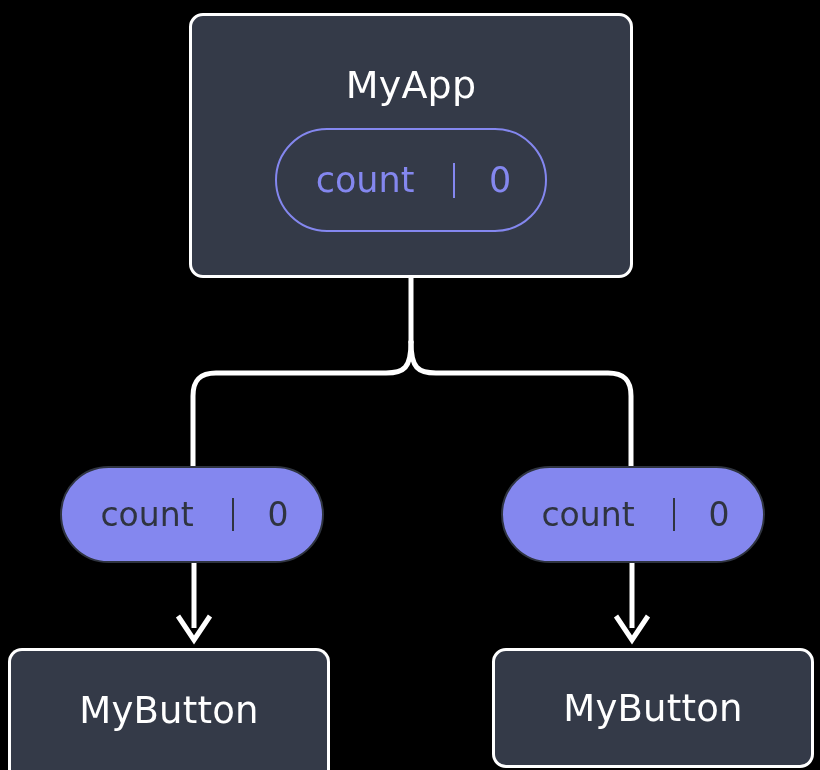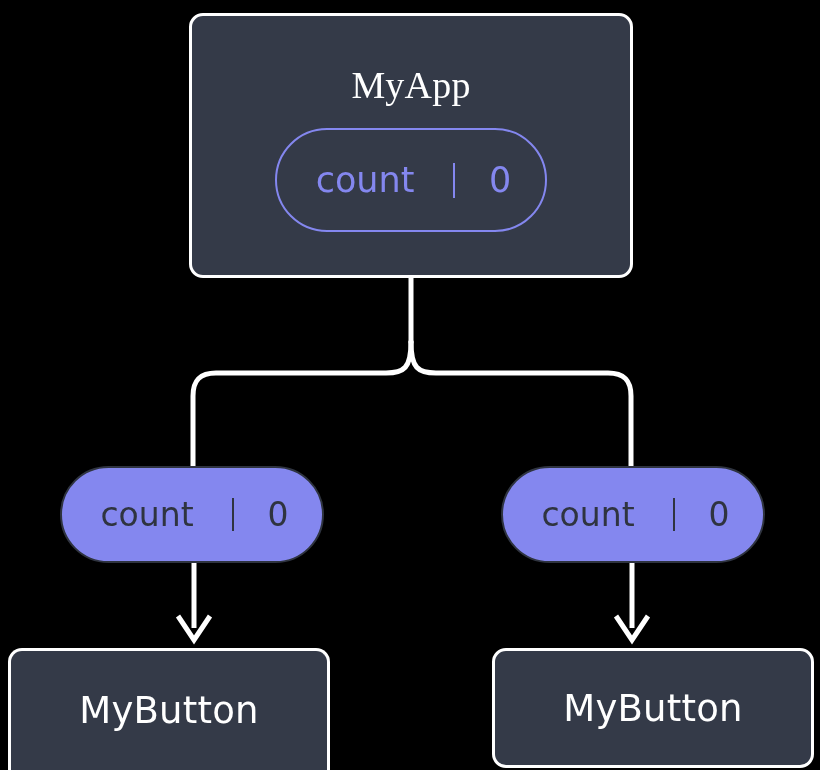--- a/index.html
+++ b/index.html
@@ -57,21 +57,20 @@
   .root .component-title {
     margin-top: 50px;
   }
 
   
   #box-myapp {
     left: 189px;
     top: 13px;
     width: 444px;
     height: 265px;
-    font-family: Liberation Serif, serif;
   }
 
   
   #box-mybutton-left {
     left: 8px;
     top: 648px;
     width: 322px;
     height: 122px;
     border-bottom-left-radius: 0;
     border-bottom-right-radius: 0;

